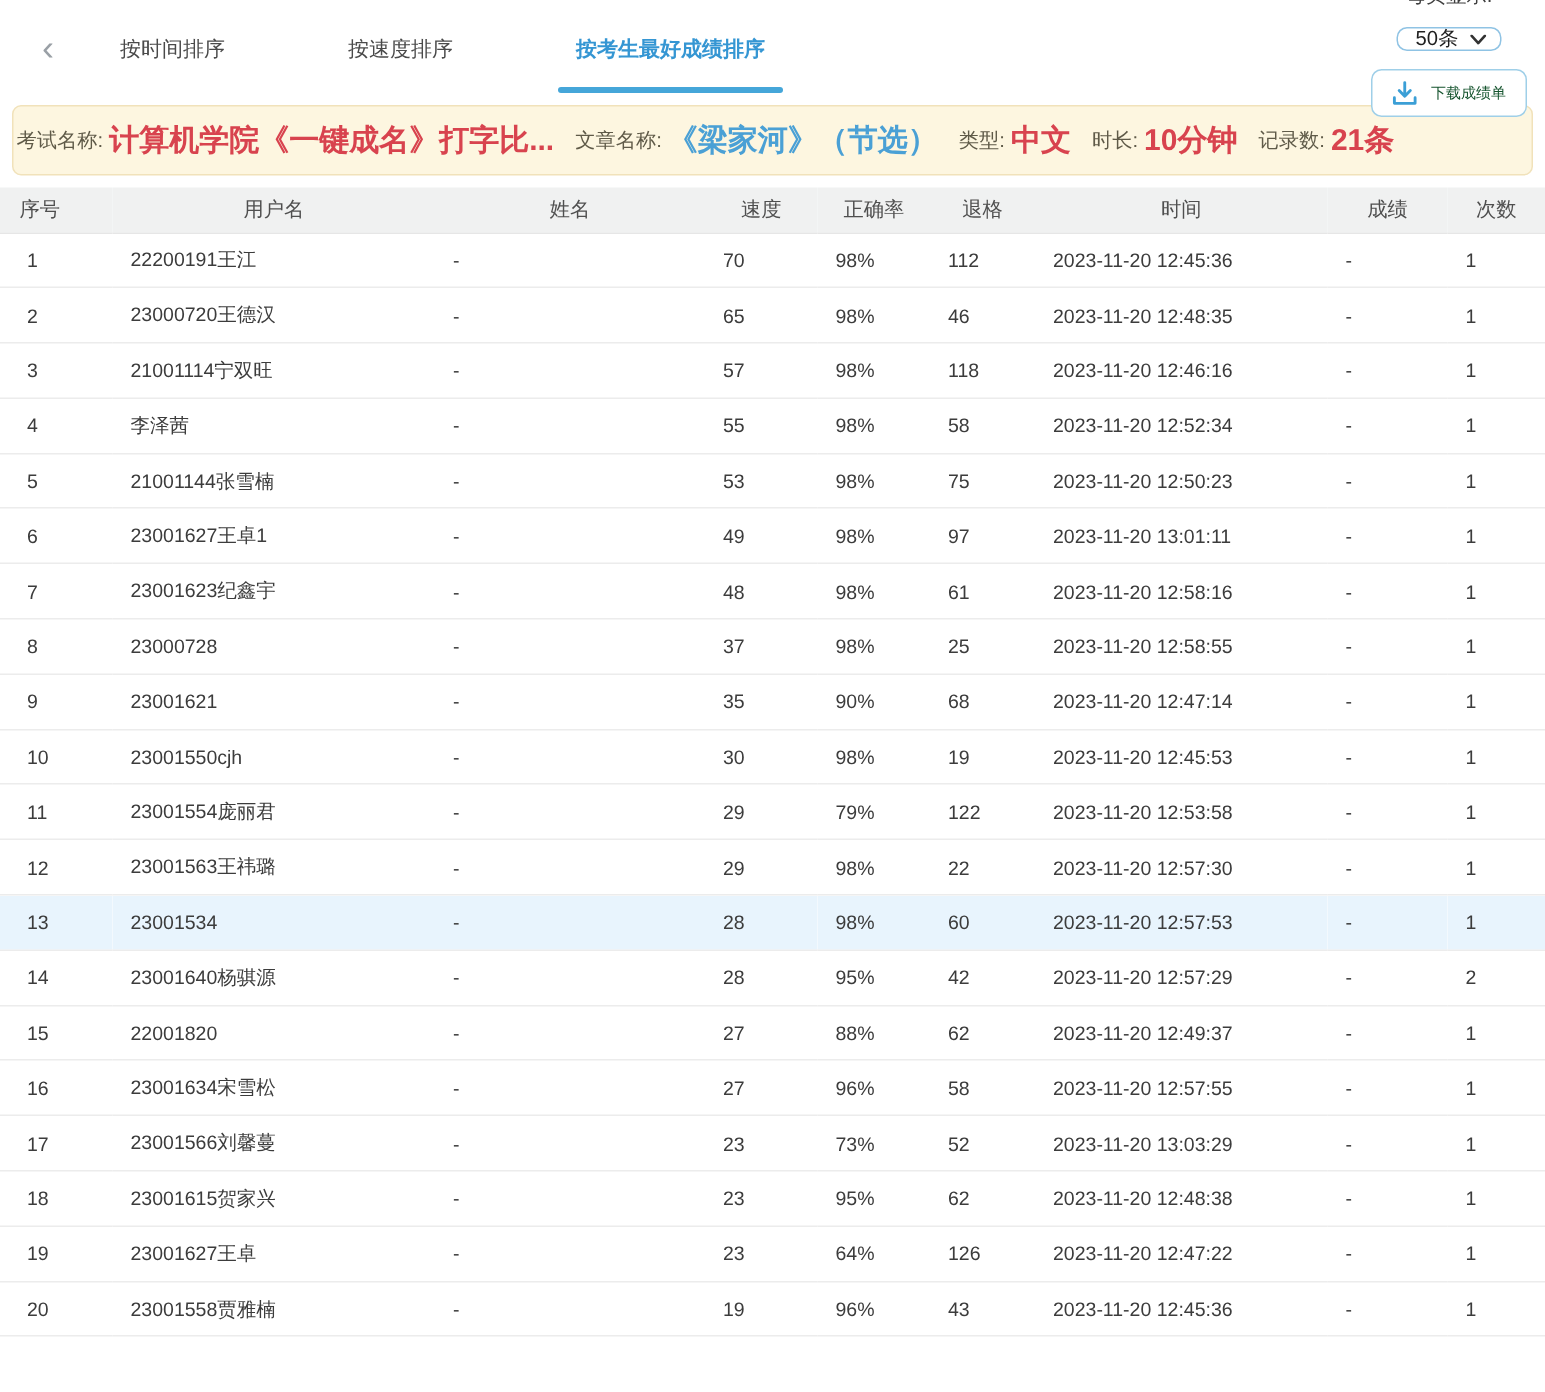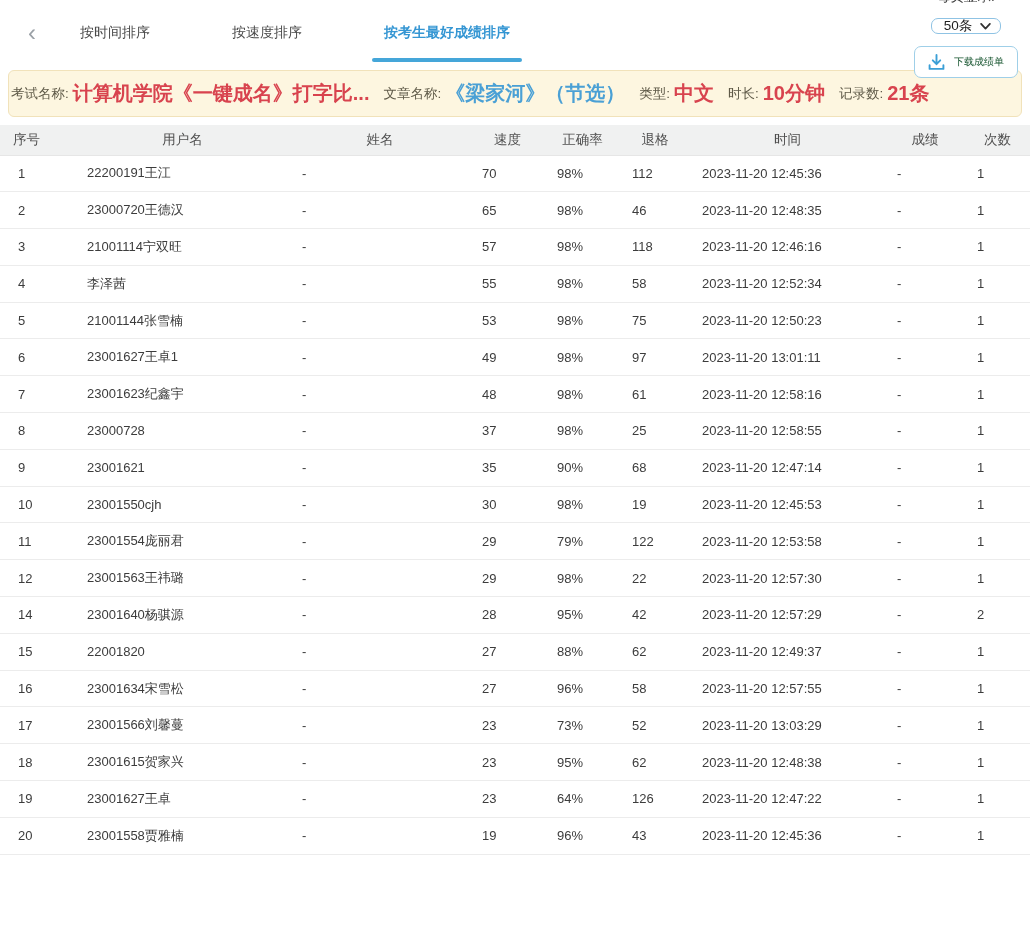--- a/index.html
+++ b/index.html
@@ -340,20 +340,31 @@
           <td>12</td>
           <td>23001563王祎璐</td>
           <td>-</td>
           <td>29</td>
           <td>98%</td>
           <td>22</td>
           <td>2023-11-20 12:57:30</td>
           <td>-</td>
           <td>1</td>
         </tr>
+        <tr class="highlight">
+          <td>13</td>
+          <td>23001534</td>
+          <td>-</td>
+          <td>28</td>
+          <td>98%</td>
+          <td>60</td>
+          <td>2023-11-20 12:57:53</td>
+          <td>-</td>
+          <td>1</td>
+        </tr>
         <tr>
           <td>14</td>
           <td>23001640杨骐源</td>
           <td>-</td>
           <td>28</td>
           <td>95%</td>
           <td>42</td>
           <td>2023-11-20 12:57:29</td>
           <td>-</td>
           <td>2</td>

